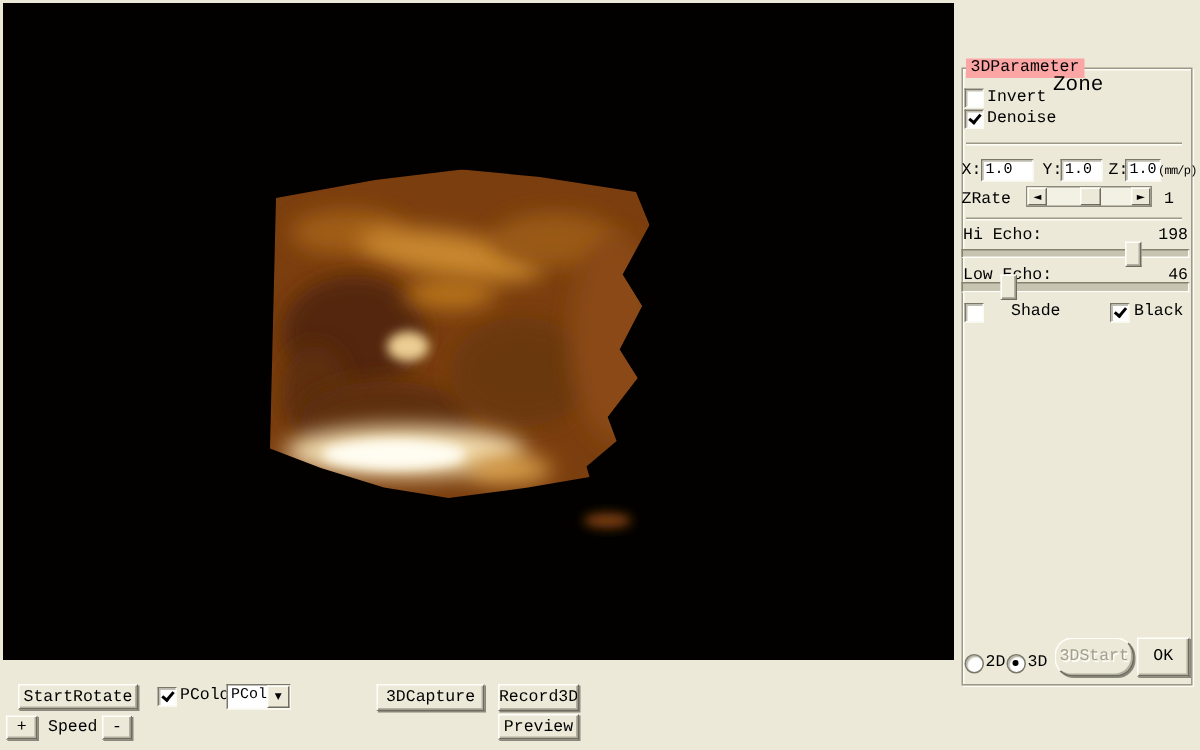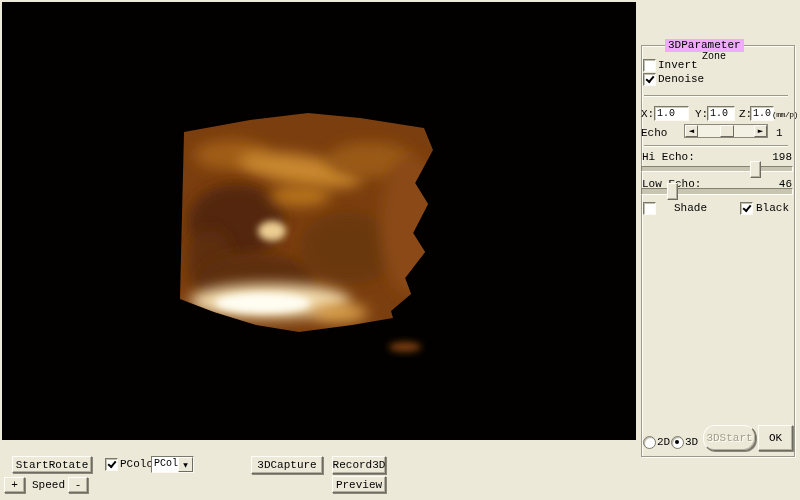--- a/index.html
+++ b/index.html
@@ -4,27 +4,27 @@
 <style>
   html,body{margin:0;padding:0;background:#888;}
   .win{
     position:relative;width:800px;height:500px;background:#ECE9D8;overflow:hidden;
     font-family:"Liberation Mono","DejaVu Sans Mono",monospace;font-size:11px;color:#000;
     -webkit-font-smoothing:none;
   }
   .viewport{position:absolute;left:2px;top:2px;width:634px;height:438px;background:#020100;}
   .abs{position:absolute;white-space:nowrap;}
   .lbl{position:absolute;white-space:nowrap;line-height:12px;}
-  .sm{font-size:10px;}
+  .sm{font-size:14px;}
   .xs{font-size:8px;letter-spacing:-0.5px;}
   .blue{color:#2b28bd;}
 
   .groupbox{position:absolute;border:1px solid #9d998a;
     box-shadow:1px 1px 0 #fffef6, inset 1px 1px 0 #fffef6;}
-  .grouplabel{position:absolute;top:-7px;left:23px;background:#f0abfc;padding:0 3px;line-height:13px;}
+  .grouplabel{position:absolute;top:-7px;left:2px;background:#fca5a5;padding:0 3px;line-height:13px;}
 
   .btn{position:absolute;background:#ECE9D8;border:1px solid;
     border-color:#fffef8 #6e6c60 #6e6c60 #fffef8;
     box-shadow:inset -1px -1px 0 #b3b0a0, 1px 1px 0 #8a887b;
     display:flex;align-items:center;justify-content:center;
     font-family:inherit;font-size:11px;color:#000;padding:0;cursor:default;overflow:hidden;}
   .btn.disabled{color:#a19e8d;text-shadow:1px 1px 0 #fffef8;border-radius:12px;}
 
   .cb{position:absolute;width:11px;height:11px;background:#fff;border:1px solid;
     border-color:#7a786b #fcfbf3 #fcfbf3 #7a786b;box-shadow:inset 1px 1px 0 #c2bfb0;}
@@ -120,21 +120,21 @@
     <div class="sep" style="left:7px;top:95px;width:144px;"></div>
 
     <span class="lbl" style="left:4px;top:108px;">X:</span>
     <input class="field" readonly="" style="left: 17px; top: 106px; width: 29px;" value="1.0">
     <span class="lbl" style="left:58px;top:108px;">Y:</span>
     <input class="field" readonly="" style="left: 70px; top: 106px; width: 22px;" value="1.0">
     <span class="lbl" style="left:102px;top:108px;">Z:</span>
     <input class="field" readonly="" style="left: 113px; top: 106px; width: 18px;" value="1.0">
     <span class="lbl xs" style="left:135px;top:109px;">(mm/p)</span>
 
-    <span class="lbl" style="left:4px;top:127px;">Echo</span>
+    <span class="lbl" style="left:4px;top:127px;">ZRate</span>
     <div class="scrollbar" style="left:47px;top:124px;width:84px;">
       <div class="sb-btn">◄</div>
       <div class="sb-track">
         <div class="sb-thumb"></div>
       </div>
       <div class="sb-btn">►</div>
     </div>
     <span class="lbl" style="left:139px;top:127px;">1</span>
 
     <div class="sep" style="left:7px;top:145px;width:144px;"></div>

